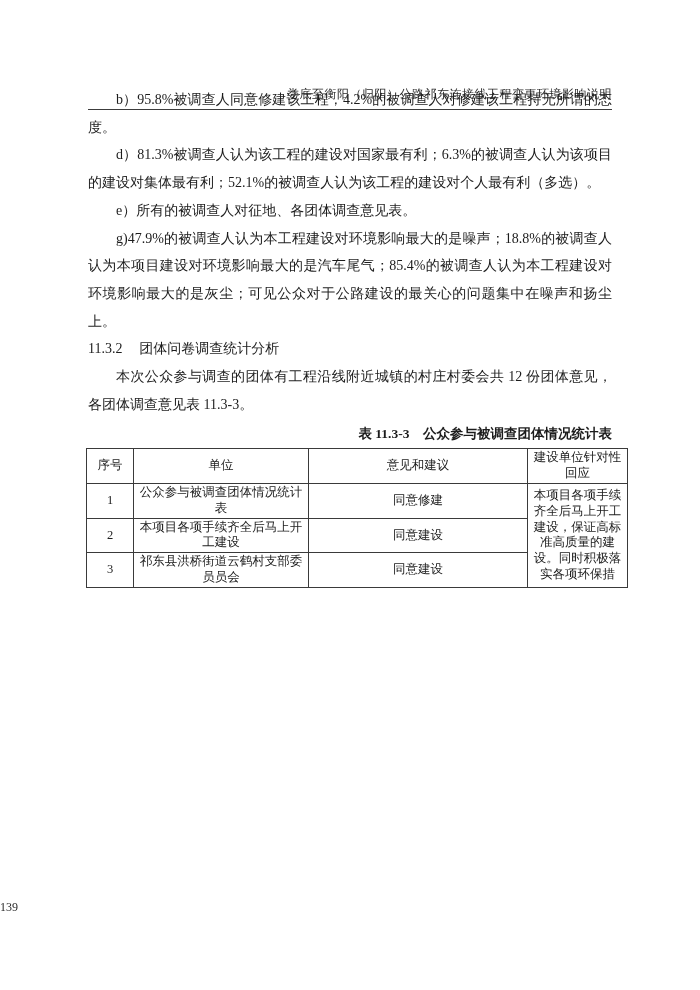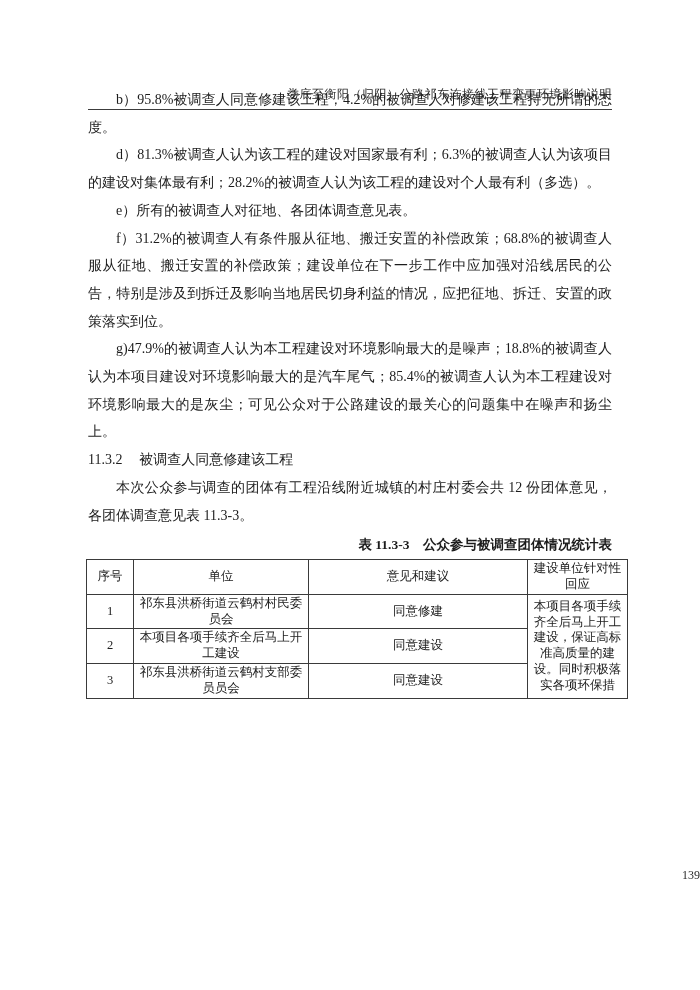--- a/index.html
+++ b/index.html
@@ -69,43 +69,42 @@
     padding: 1px 3px;
   }
   table.stats thead th { height: 34px; }
   table.stats tbody tr { height: 32px; }
   .col-no { width: 47px; }
   .col-unit { width: 175px; }
   .col-opinion { width: 219px; }
   .col-response { width: 100px; }
   .page-number {
     position: absolute;
-    top: 868px;
+    top: 900px;
     left: 0;
     width: 100%;
-    text-align: right;
+    text-align: left;
     font-size: 12px;
     color: #2a2a2a;
   }
 </style>
 </head>
 <body>
 
 <div class="page">
 
   <div class="doc-header">娄底至衡阳（归阳）公路祁东连接线工程变更环境影响说明</div>
 
   <div class="content">
     <p>b）95.8%被调查人同意修建该工程，4.2%的被调查人对修建该工程持无所谓的态度。</p>
-    <p>d）81.3%被调查人认为该工程的建设对国家最有利；6.3%的被调查人认为该项目的建设对集体最有利；28.2%的被调查人认为该工程的建设对个人最有利（多选）。</p>
+    <p>d）81.3%被调查人认为该工程的建设对国家最有利；6.3%的被调查人认为该项目的建设对集体最有利；52.1%的被调查人认为该工程的建设对个人最有利（多选）。</p>
     <p>e）所有的被调查人对征地、各团体调查意见表。</p>
-    <p>f）31.2%的被调查人有条件服从征地、搬迁安置的补偿政策；68.8%的被调查人服从征地、搬迁安置的补偿政策；建设单位在下一步工作中应加强对沿线居民的公告，特别是涉及到拆迁及影响当地居民切身利益的情况，应把征地、拆迁、安置的政策落实到位。</p>
     <p>g)47.9%的被调查人认为本工程建设对环境影响最大的是噪声；18.8%的被调查人认为本项目建设对环境影响最大的是汽车尾气；85.4%的被调查人认为本工程建设对环境影响最大的是灰尘；可见公众对于公路建设的最关心的问题集中在噪声和扬尘上。</p>
 
-    <p class="section-heading"><span class="sec-no">11.3.2</span><span>被调查人同意修建该工程</span></p>
+    <p class="section-heading"><span class="sec-no">11.3.2</span><span>团体问卷调查统计分析</span></p>
 
     <p>本次公众参与调查的团体有工程沿线附近城镇的村庄村委会共 12 份团体意见，各团体调查意见表 11.3-3。</p>
 
     <p class="table-caption">表 11.3-3　公众参与被调查团体情况统计表</p>
 
     <table class="stats">
       <colgroup>
         <col class="col-no">
           <col class="col-unit">
           <col class="col-opinion">
@@ -115,21 +114,21 @@
         <tr>
           <th>序号</th>
           <th>单位</th>
           <th>意见和建议</th>
           <th>建设单位针对性回应</th>
         </tr>
       </thead>
       <tbody>
         <tr>
           <td>1</td>
-          <td>祁东县洪桥街道云鹤村村民委员会</td>
+          <td>公众参与被调查团体情况统计表</td>
           <td>同意修建</td>
           <td rowspan="3">本项目各项手续齐全后马上开工建设，保证高标准高质量的建设。同时积极落实各项环保措</td>
         </tr>
         <tr>
           <td>2</td>
           <td>本项目各项手续齐全后马上开工建设</td>
           <td>同意建设</td>
         </tr>
         <tr>
           <td>3</td>

